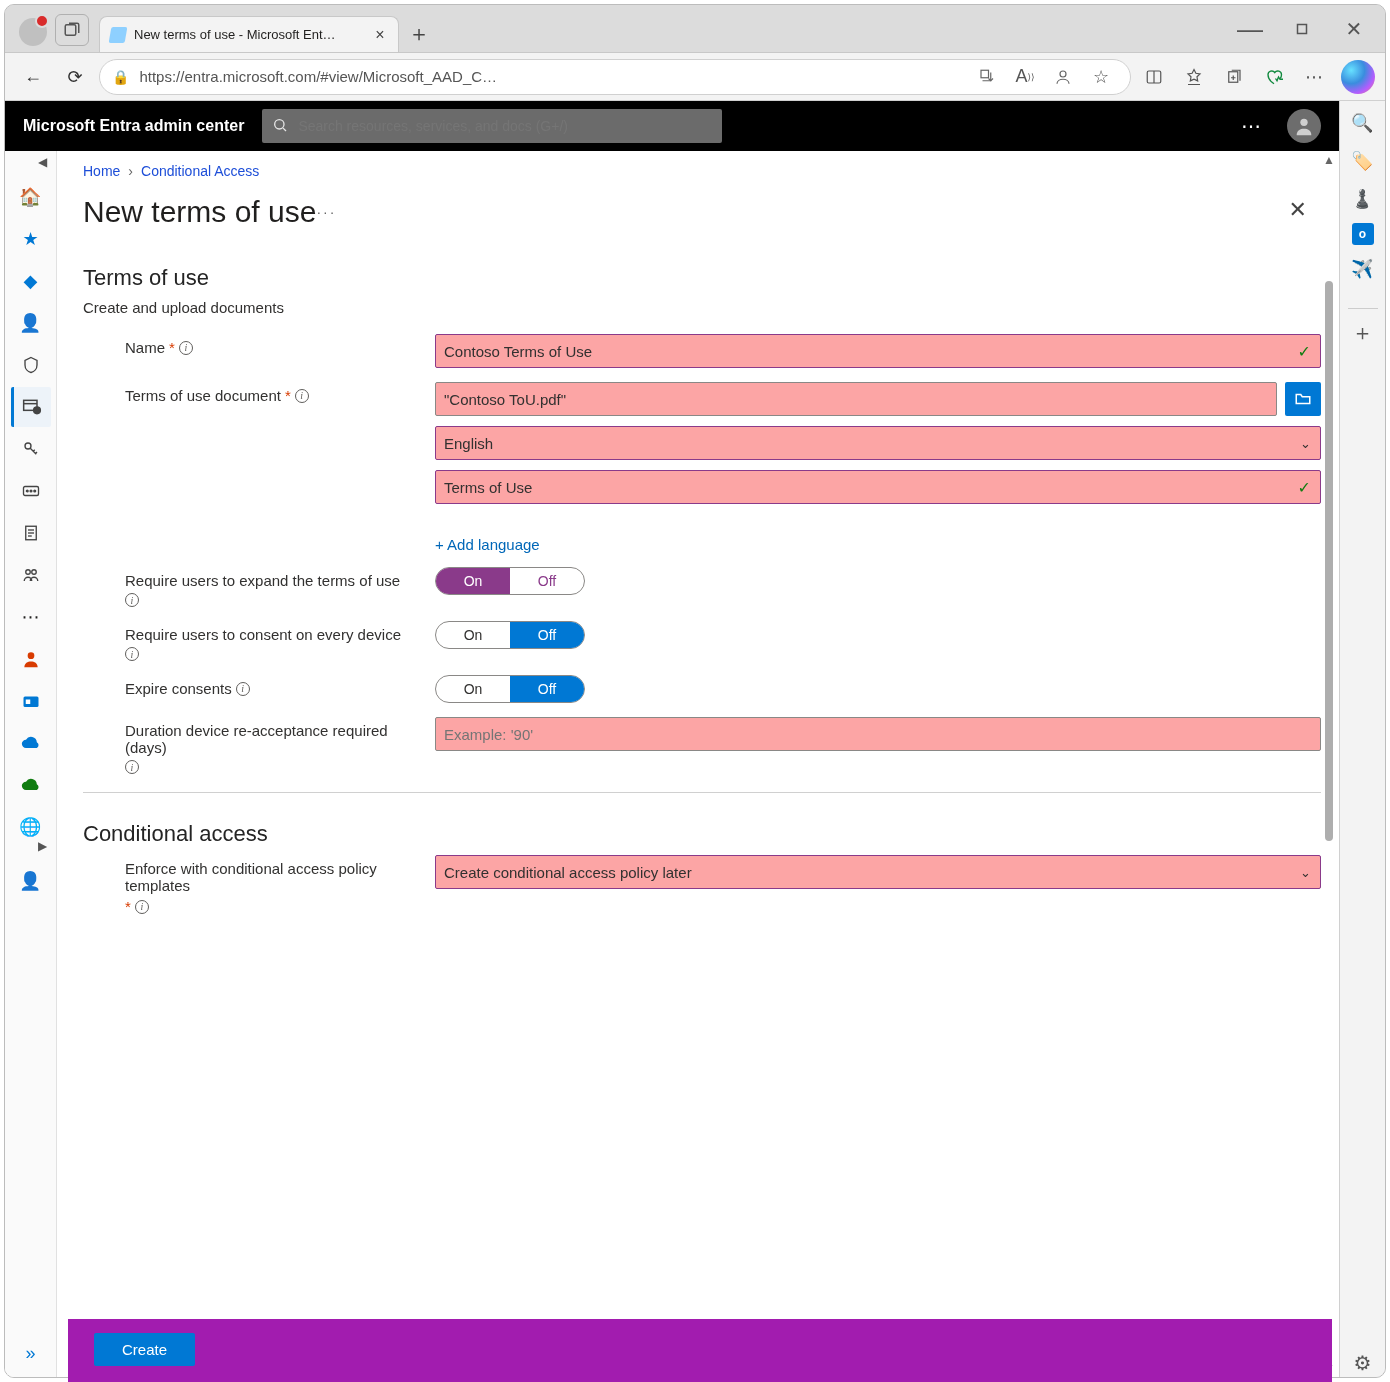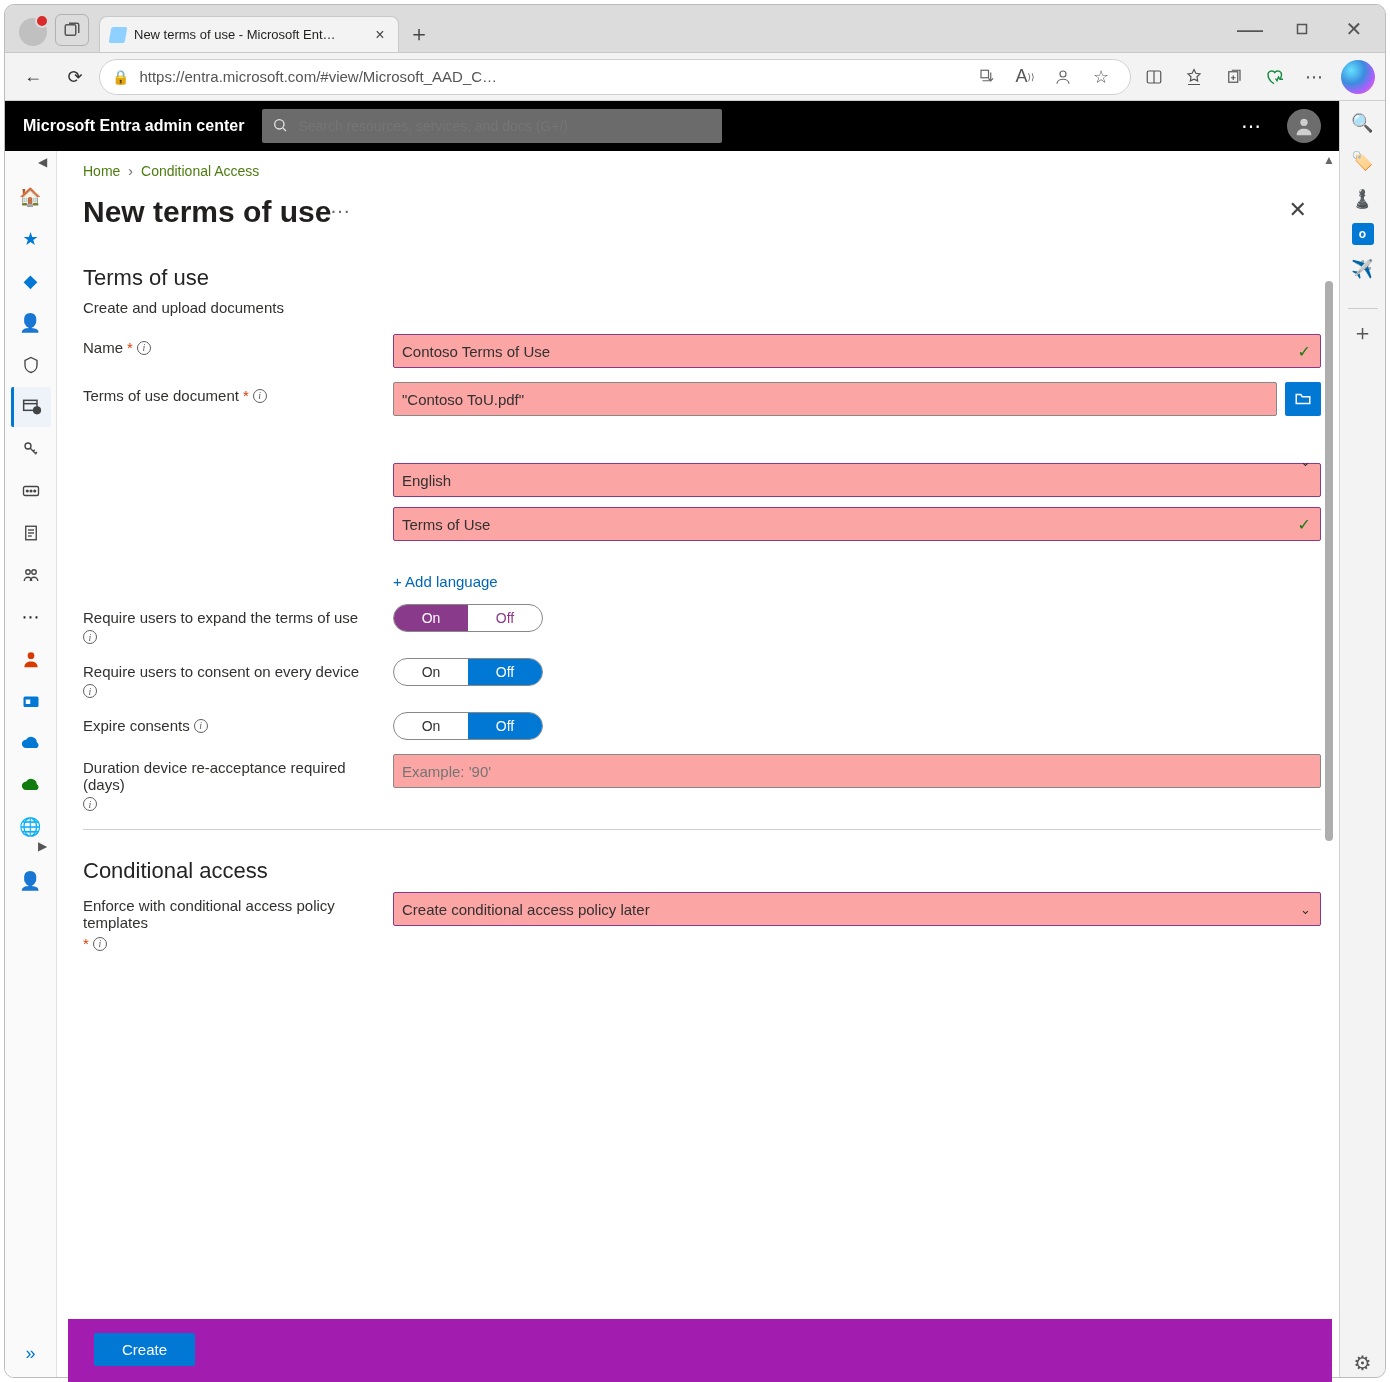--- a/index.html
+++ b/index.html
@@ -50,33 +50,33 @@
   .entra-nav .expand { margin-top: auto; }
 
   .content-scroll { flex: 1; overflow-y: auto; position: relative; padding: 0 18px 80px 26px; }
   .fake-scrollbar { position: absolute; right: 6px; top: 0; bottom: 0; width: 10px; }
   .fake-thumb { position: absolute; right: 0; top: 130px; width: 8px; height: 560px; background: #aeaeae; border-radius: 4px; }
   .fake-arrow { position: absolute; right: -2px; font-size: 12px; color: #666; }
   .fake-arrow.up { top: 2px; }
   .fake-arrow.down { bottom: 2px; }
 
   .breadcrumb { display: flex; align-items: center; gap: 8px; padding: 12px 0; font-size: 14px; }
-  .breadcrumb a { color: #4d7c0f; text-decoration: none; cursor: pointer; }
+  .breadcrumb a { color: #1d4ed8; text-decoration: none; cursor: pointer; }
   .breadcrumb .sep { color: #666; }
 
   .page-head { display: flex; align-items: flex-start; justify-content: space-between; padding-right: 8px; }
-  .page-title { font-size: 30px; font-weight: 700; margin: 4px 0 8px 0; display: flex; align-items: center; gap: 0; text-align: center; }
+  .page-title { font-size: 30px; font-weight: 400; margin: 4px 0 8px 0; display: flex; align-items: center; gap: 0; text-align: center; }
   .page-title .more { font-size: 14px; color: #666; letter-spacing: 2px; cursor: pointer; }
   .page-close { font-size: 22px; color: #444; cursor: pointer; padding: 6px; }
 
   .section-h2 { font-size: 22px; font-weight: 400; margin: 28px 0 8px 0; color: #242424; }
   .section-sub { font-size: 15px; color: #323130; margin-bottom: 18px; }
 
   .form-row { display: flex; align-items: flex-start; gap: 20px; margin-bottom: 14px; }
-  .form-label { width: 290px; font-size: 15px; color: #323130; padding-top: 5px; display: flex; align-items: center; flex-wrap: wrap; gap: 4px; }
+  .form-label { width: 290px; font-size: 15px; color: #323130; padding-top: 5px; display: flex; align-items: center; flex-wrap: wrap; gap: 4px; margin-left: 42px; }
   .req { color: #d83b01; }
   .info-icon { display: inline-flex; align-items: center; justify-content: center; width: 14px; height: 14px; border: 1px solid #605e5c; border-radius: 50%; font-size: 10px; font-style: italic; color: #605e5c; cursor: pointer; font-family: serif; }
 
   .form-ctrl { flex: 1; display: flex; flex-direction: column; gap: 10px; }
   .input-wrap { position: relative; display: flex; align-items: center; }
   input.txt, .select { width: 100%; height: 34px; border: 1px solid #8a8886; border-radius: 2px; padding: 0 34px 0 8px; font-size: 15px; font-family: inherit; color: #323130; background: #fca5a5; outline: none; }
   input.txt.valid, .select.valid { border-color: #8a3a8a; }
   .check-icon { position: absolute; right: 10px; color: #107c10; font-size: 16px; pointer-events: none; }
   .chev-icon { position: absolute; right: 10px; color: #323130; font-size: 13px; pointer-events: none; }
 
@@ -351,21 +351,21 @@
                 <div class="input-wrap" style="flex:1;">
                   <input class="txt" value="&quot;Contoso ToU.pdf&quot;" style="">
                 </div>
                 <div class="browse-btn">
                   <svg width="18" height="14" viewBox="0 0 24 18" fill="none" stroke="#fff" stroke-width="2">
                       <path d="M3 3h6l2 3h10v9H3z"></path>
                     </svg>
                 </div>
               </div>
               <div class="input-wrap">
-                <div class="select valid" style="display:flex;align-items:center;cursor:pointer;margin-top:37px;">
+                <div class="select valid" style="display:flex;align-items:center;cursor:pointer;">
                   <span>English</span>
                 </div>
                 <span class="chev-icon">⌄</span>
               </div>
               <div class="input-wrap">
                 <input class="txt valid" value="Terms of Use" style="">
                 <span class="check-icon">✓</span>
               </div>
               <div style="height:12px;"></div>
               <span class="link-action">+ Add language</span>

